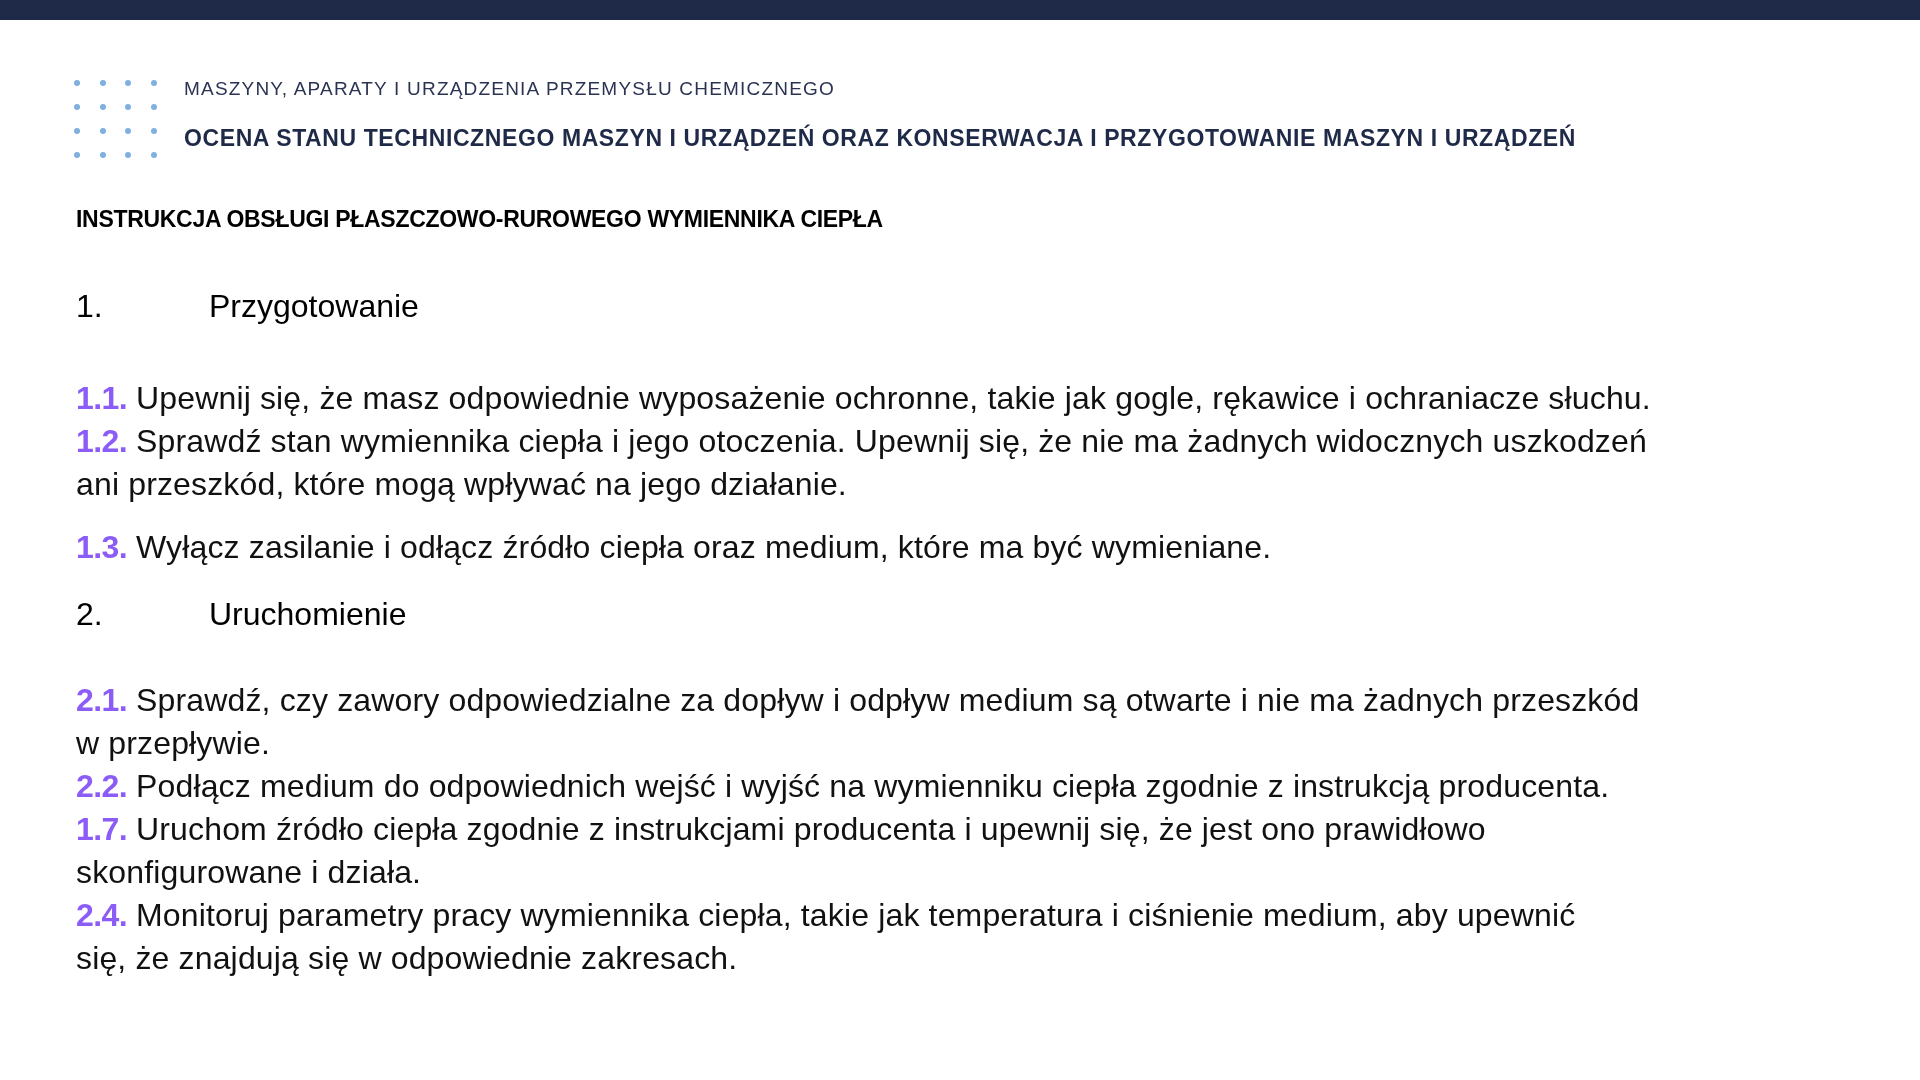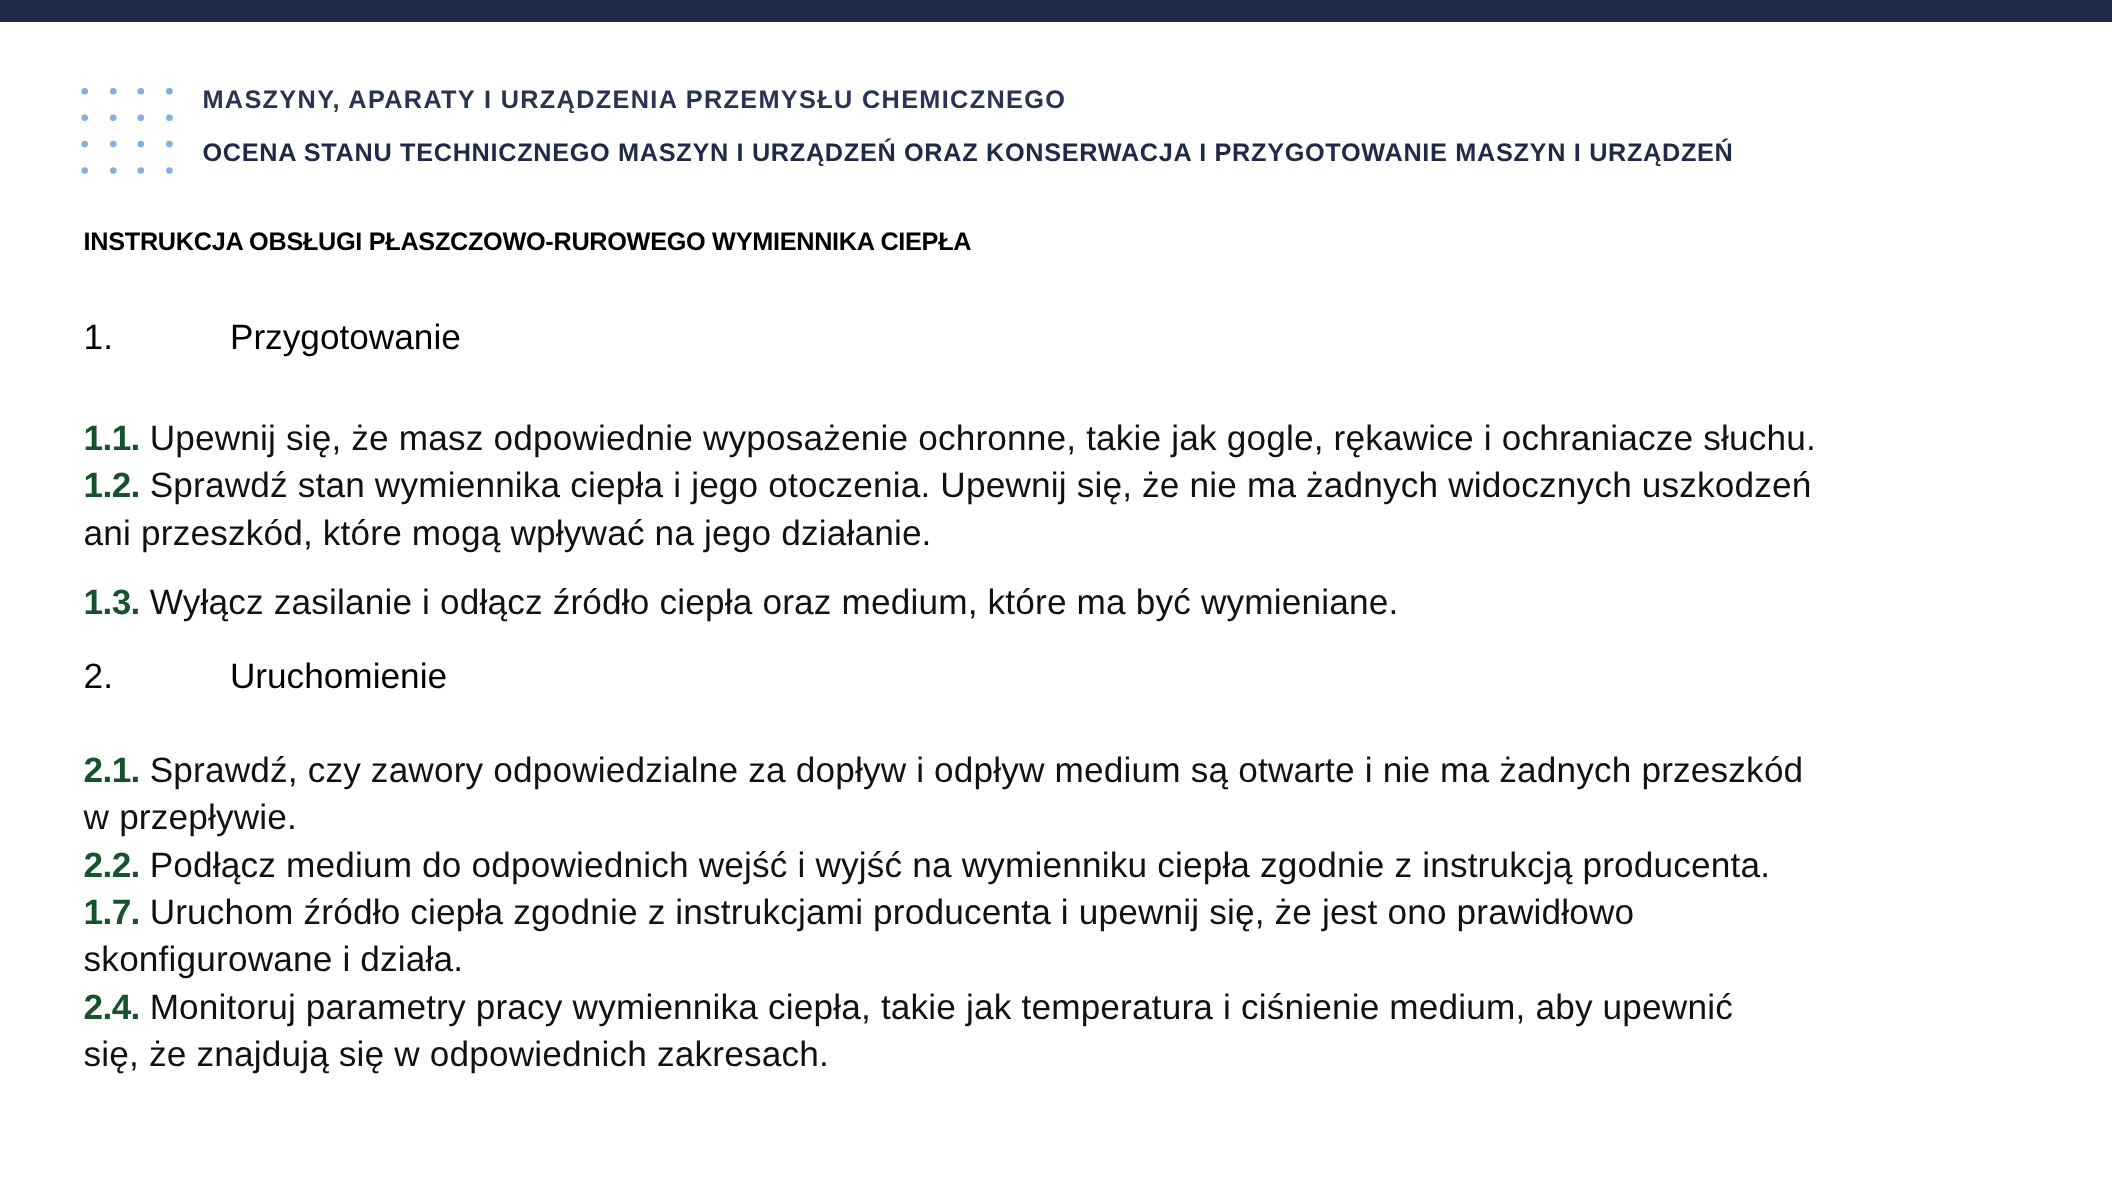--- a/index.html
+++ b/index.html
@@ -32,22 +32,22 @@
     border-radius: 50%;
     background: #7fb0df;
   }
   .abs {
     position: absolute;
     white-space: nowrap;
     line-height: 1;
   }
   .hdr1 {
     left: 184px; top: 79px;
-    font-size: 23px;
-    font-weight: 700;
+    font-size: 19px;
+    font-weight: 400;
     color: #2a3352;
     letter-spacing: 1.2px;
   }
   .hdr2 {
     left: 184px; top: 127px;
     font-size: 23px;
     font-weight: 700;
     color: #1f2a48;
     letter-spacing: 0.6px;
   }
@@ -76,21 +76,21 @@
   }
   .body-line {
     left: 76px;
     font-size: 32px;
     color: #111111;
     letter-spacing: 0.15px;
   }
   .body-line b {
     font-weight: 700;
     letter-spacing: -0.6px;
-    color: #14532d;
+    color: #8b5cf6;
   }
 </style>
 </head>
 <body>
 
 <div class="top-bar"></div>
 
 <div class="dots">
   <span class="dot" style="left:2px;top:2px"></span>
   <span class="dot" style="left:28px;top:2px"></span>
@@ -157,14 +157,14 @@
   <span>Uruchom źródło ciepła zgodnie z instrukcjami producenta i upewnij się, że jest ono prawidłowo</span>
 </div>
 <div class="abs body-line" style="top:856px">
   <span>skonfigurowane i działa.</span>
 </div>
 <div class="abs body-line" style="top:899px">
   <b>2.4.</b>
   <span>Monitoruj parametry pracy wymiennika ciepła, takie jak temperatura i ciśnienie medium, aby upewnić</span>
 </div>
 <div class="abs body-line" style="top:942px">
-  <span>się, że znajdują się w odpowiednich zakresach.</span>
+  <span>się, że znajdują się w odpowiednie zakresach.</span>
 </div>
 
 </body></html>

